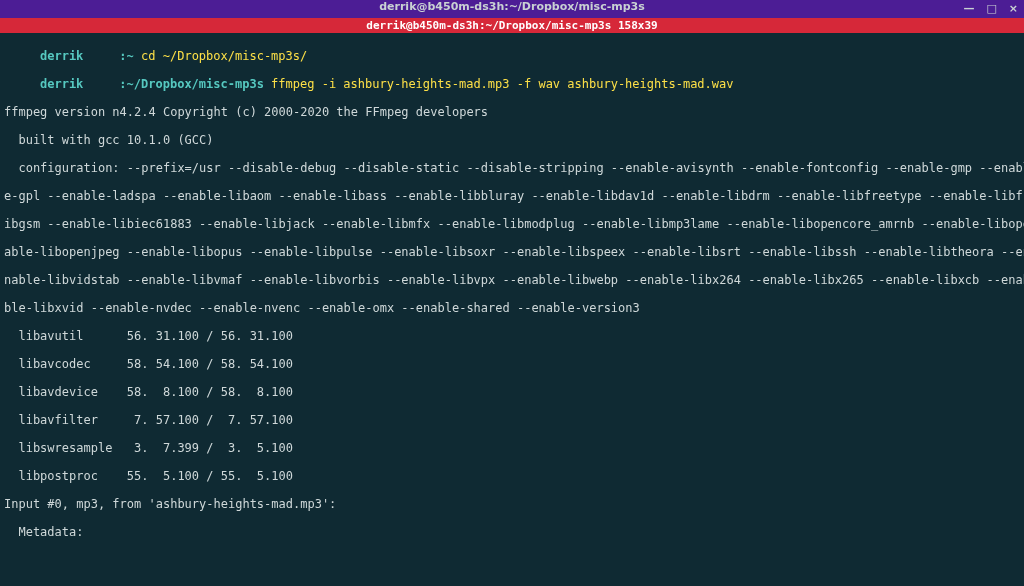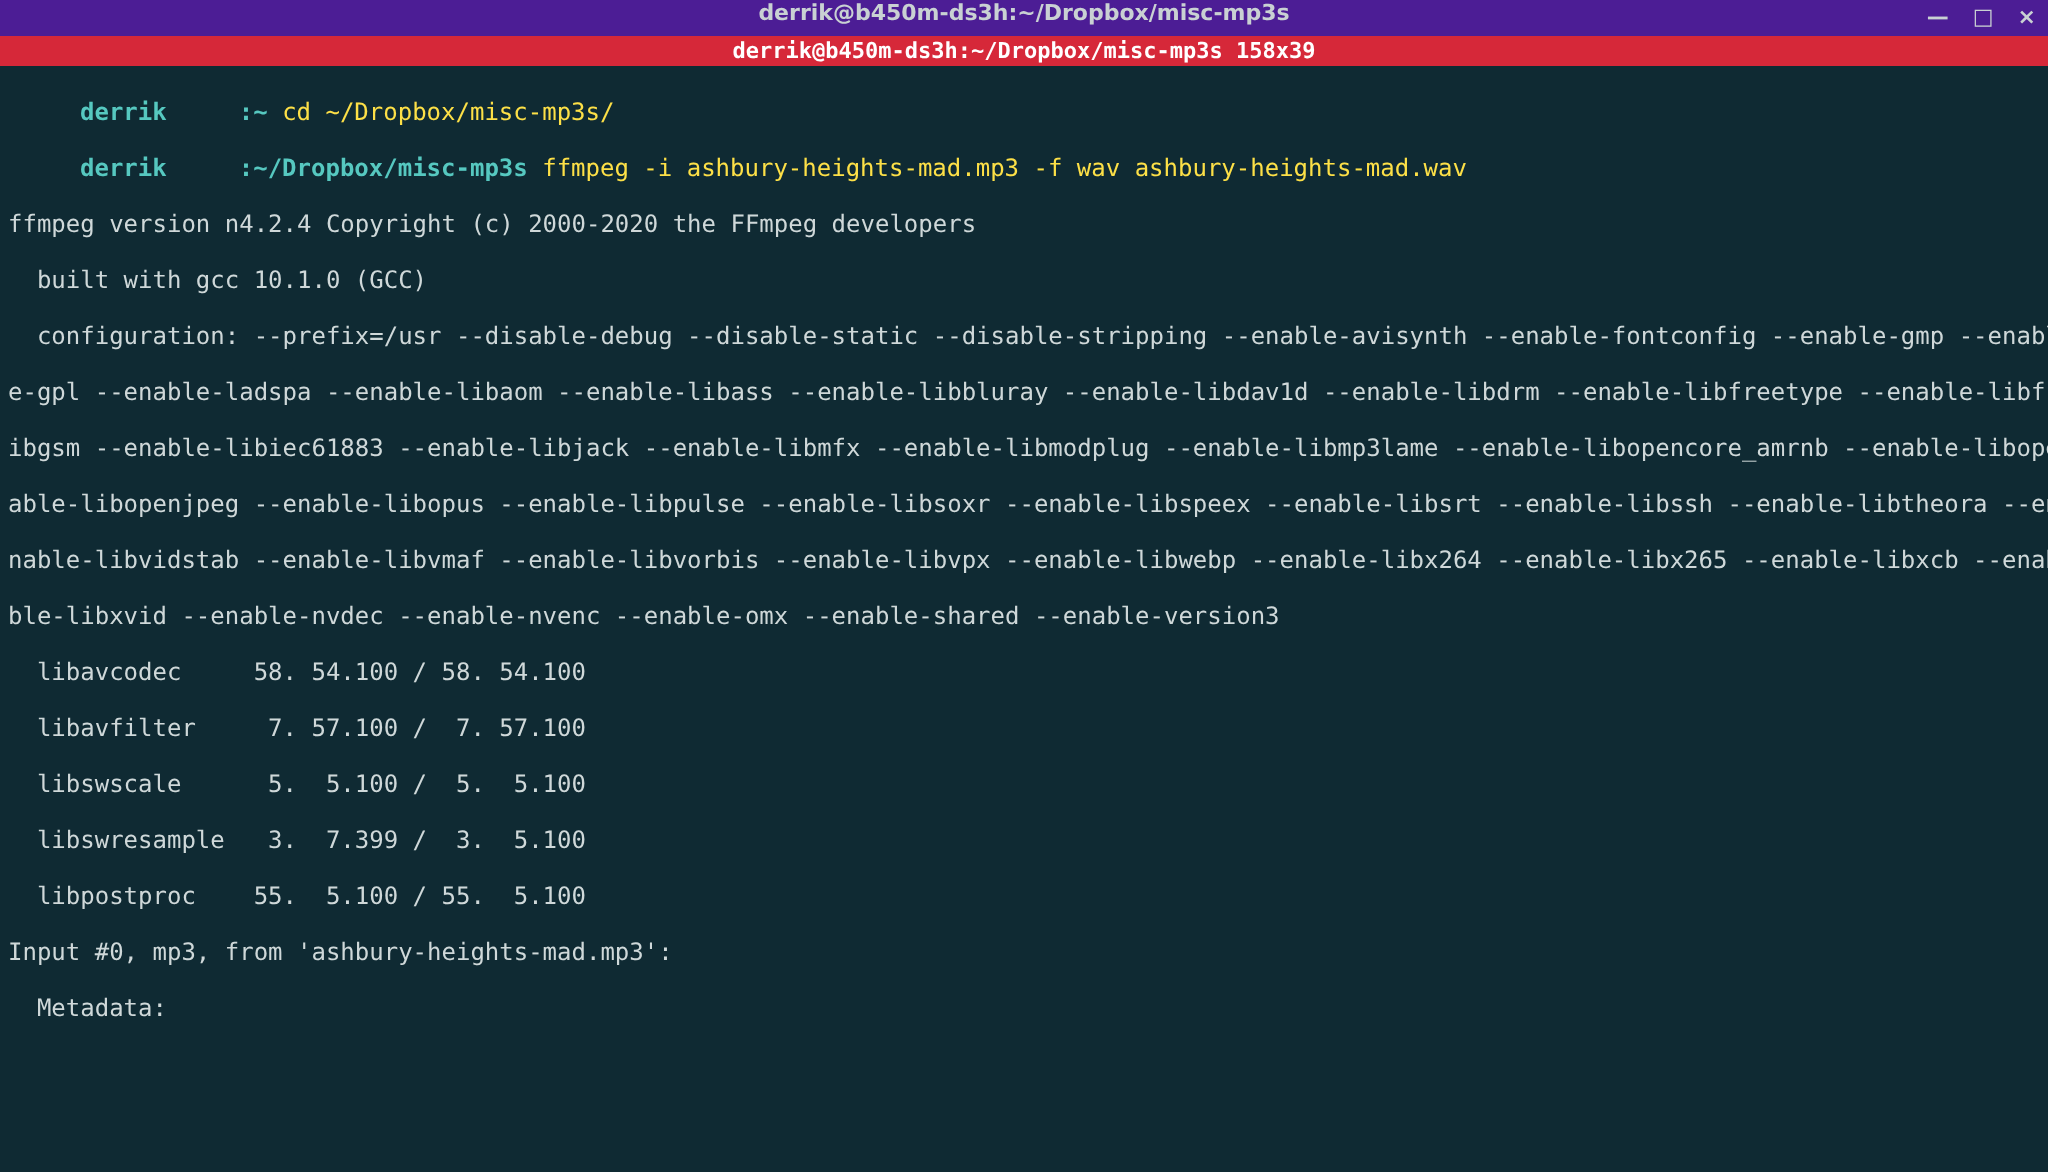--- a/index.html
+++ b/index.html
@@ -80,23 +80,24 @@
 <span class="line"><span class="prompt-user">derrik</span><span class="prompt-user">:</span><span class="prompt-path">~</span><span> </span><span class="cmd">cd ~/Dropbox/misc-mp3s/</span></span>
 <span class="line"><span class="prompt-user">derrik</span><span class="prompt-user">:</span><span class="prompt-path">~/Dropbox/misc-mp3s</span><span> </span><span class="cmd">ffmpeg -i ashbury-heights-mad.mp3 -f wav ashbury-heights-mad.wav</span></span>
 <span class="line out">ffmpeg version n4.2.4 Copyright (c) 2000-2020 the FFmpeg developers</span>
 <span class="line out">  built with gcc 10.1.0 (GCC)</span>
 <span class="line out">  configuration: --prefix=/usr --disable-debug --disable-static --disable-stripping --enable-avisynth --enable-fontconfig --enable-gmp --enable-gnutls --enabl</span>
 <span class="line out">e-gpl --enable-ladspa --enable-libaom --enable-libass --enable-libbluray --enable-libdav1d --enable-libdrm --enable-libfreetype --enable-libfribidi --enable-l</span>
 <span class="line out">ibgsm --enable-libiec61883 --enable-libjack --enable-libmfx --enable-libmodplug --enable-libmp3lame --enable-libopencore_amrnb --enable-libopencore_amrwb --e</span>
 <span class="line out">able-libopenjpeg --enable-libopus --enable-libpulse --enable-libsoxr --enable-libspeex --enable-libsrt --enable-libssh --enable-libtheora --enable-libv4l2 --</span>
 <span class="line out">nable-libvidstab --enable-libvmaf --enable-libvorbis --enable-libvpx --enable-libwebp --enable-libx264 --enable-libx265 --enable-libxcb --enable-libxml2 --en</span>
 <span class="line out">ble-libxvid --enable-nvdec --enable-nvenc --enable-omx --enable-shared --enable-version3</span>
+<span class="line out">  libavutil      56. 31.100 / 56. 31.100</span>
 <span class="line out">  libavcodec     58. 54.100 / 58. 54.100</span>
+<span class="line out">  libavdevice    58.  8.100 / 58.  8.100</span>
 <span class="line out">  libavfilter     7. 57.100 /  7. 57.100</span>
-<span class="line out">  libswscale      5.  5.100 /  5.  5.100</span>
 <span class="line out">  libswresample   3.  7.399 /  3.  5.100</span>
 <span class="line out">  libpostproc    55.  5.100 / 55.  5.100</span>
 <span class="line out">Input #0, mp3, from 'ashbury-heights-mad.mp3':</span>
 <span class="line out">  Metadata:</span>
 
 
 
 
 
 

